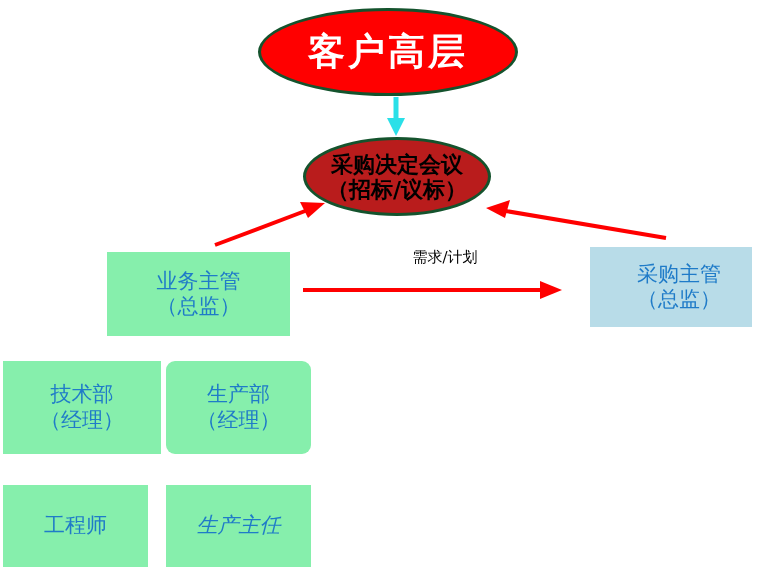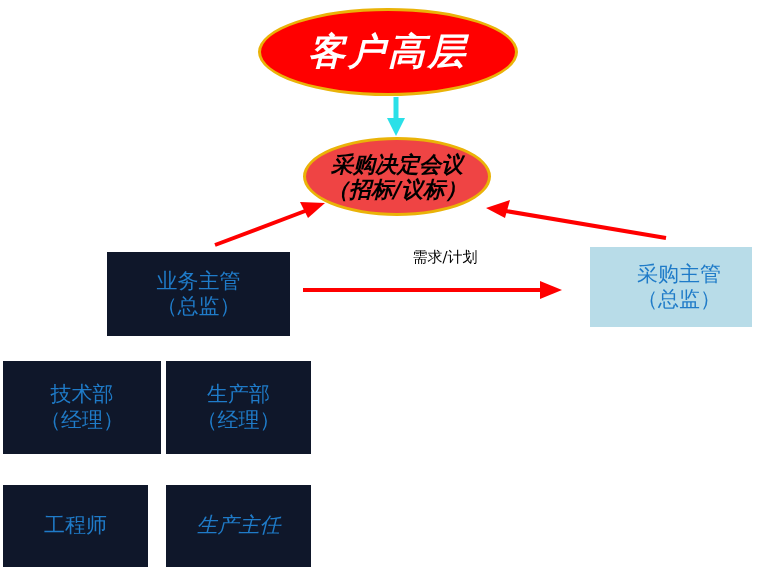--- a/index.html
+++ b/index.html
@@ -23,60 +23,59 @@
     display: flex;
     flex-direction: column;
     align-items: center;
     justify-content: center;
     text-align: center;
   }
 
   
   .ellipse {
     border-radius: 50%;
-    border: 3px solid #eab308;
-    font-style: italic;
+    border: 3px solid #14532d;
   }
   .ellipse-top {
     left: 258px;
     top: 8px;
     width: 260px;
     height: 88px;
     background: #ff0000;
     color: #ffffff;
     font-size: 37px;
     font-weight: bold;
     letter-spacing: 3px;
   }
   .ellipse-decision {
     left: 303px;
     top: 137px;
     width: 188px;
     height: 79px;
-    background: #ef4444;
+    background: #b91c1c;
     color: #000000;
     font-size: 22px;
     font-weight: bold;
     line-height: 1.12;
     letter-spacing: 0px;
   }
 
   
   .box {
     color: #1f7bc8;
     font-size: 21px;
     line-height: 1.2;
   }
-  .box-green { background: #0f172a; }
+  .box-green { background: #86efac; }
   .box-blue  { background: #b8dce8; padding-left: 16px; }
 
   .n-business  { left: 107px; top: 252px; width: 183px; height: 84px; }
   .n-purchmgr  { left: 590px; top: 247px; width: 162px; height: 80px; }
   .n-tech      { left: 3px;   top: 361px; width: 158px; height: 93px; }
-  .n-prod      { left: 166px; top: 361px; width: 145px; height: 93px; }
+  .n-prod      { left: 166px; top: 361px; width: 145px; height: 93px; border-radius: 9px; }
   .n-purchexec { left: 593px; top: 362px; width: 159px; height: 62px; }
   .n-engineer  { left: 3px;   top: 485px; width: 145px; height: 82px; }
   .n-prodchief { left: 166px; top: 485px; width: 145px; height: 82px; font-style: italic; }
 
   
   .edge-label {
     position: absolute;
     left: 355px;
     top: 248px;
     width: 180px;

